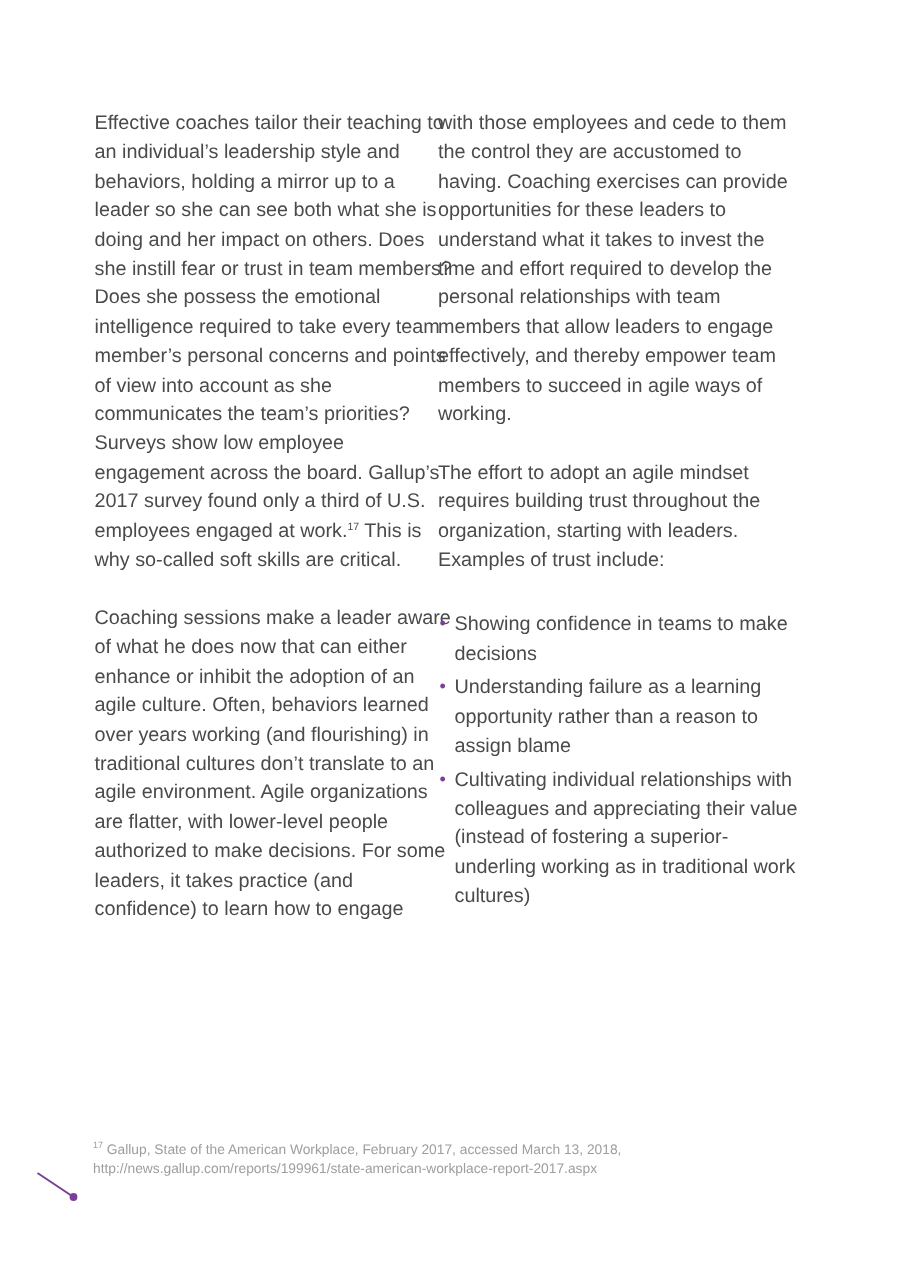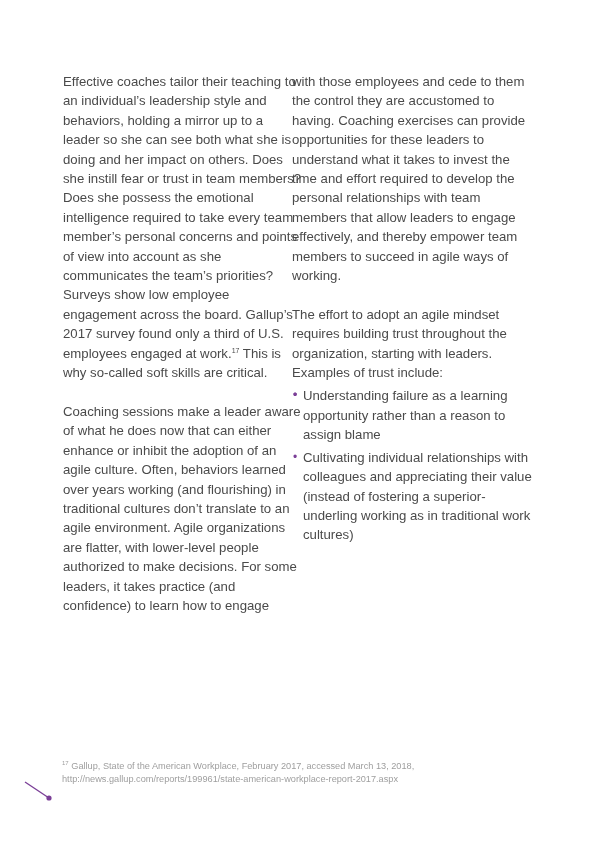--- a/index.html
+++ b/index.html
@@ -21,23 +21,23 @@
 </head>
 <body>
 
 <div class="col col-left">
   <p><span>Effective coaches tailor their teaching to an individual’s leadership style and behaviors, holding a mirror up to a leader so she can see both what she is doing and her impact on others. Does she instill fear or trust in team members? Does she possess the emotional intelligence required to take every team member’s personal concerns and points of view into account as she communicates the team’s priorities? Surveys show low employee engagement across the board. Gallup’s 2017 survey found only a third of U.S. employees engaged at work.</span><sup>17</sup><span> This is why so-called soft skills are critical.</span></p>
   <p>Coaching sessions make a leader aware of what he does now that can either enhance or inhibit the adoption of an agile culture. Often, behaviors learned over years working (and flourishing) in traditional cultures don’t translate to an agile environment. Agile organizations are flatter, with lower-level people authorized to make decisions. For some leaders, it takes practice (and confidence) to learn how to engage</p>
 </div>
 
 <div class="col col-right">
   <p>with those employees and cede to them the control they are accustomed to having. Coaching exercises can provide opportunities for these leaders to understand what it takes to invest the time and effort required to develop the personal relationships with team members that allow leaders to engage effectively, and thereby empower team members to succeed in agile ways of working.</p>
-  <p style="margin-bottom:4px">The effort to adopt an agile mindset requires building trust throughout the organization, starting with leaders. Examples of trust include:</p>
+  <p style="margin-bottom:24px">The effort to adopt an agile mindset requires building trust throughout the organization, starting with leaders. Examples of trust include:</p>
   <ul>
-    <li><span class="bullet">•</span></li>
+    <li><span class="bullet">•</span><span>Showing confidence in teams to make decisions</span></li>
     <li><span class="bullet">•</span><span>Understanding failure as a learning opportunity rather than a reason to assign blame</span></li>
     <li><span class="bullet">•</span><span>Cultivating individual relationships with colleagues and appreciating their value (instead of fostering a superior-underling working as in traditional work cultures)</span></li>
   </ul>
 </div>
 
 <div class="footnote"><sup>17</sup><span> Gallup, State of the American Workplace, February 2017, accessed March 13, 2018, http://news.gallup.com/reports/199961/state-american-workplace-report-2017.aspx</span></div>
 
 <svg class="deco" width="32" height="24" viewBox="0 0 32 24">
   <line x1="1" y1="2" x2="25" y2="18" stroke="#7b3f97" stroke-width="1.4"></line>
   <circle cx="25" cy="18" r="2.6" fill="#7b3f97"></circle>

